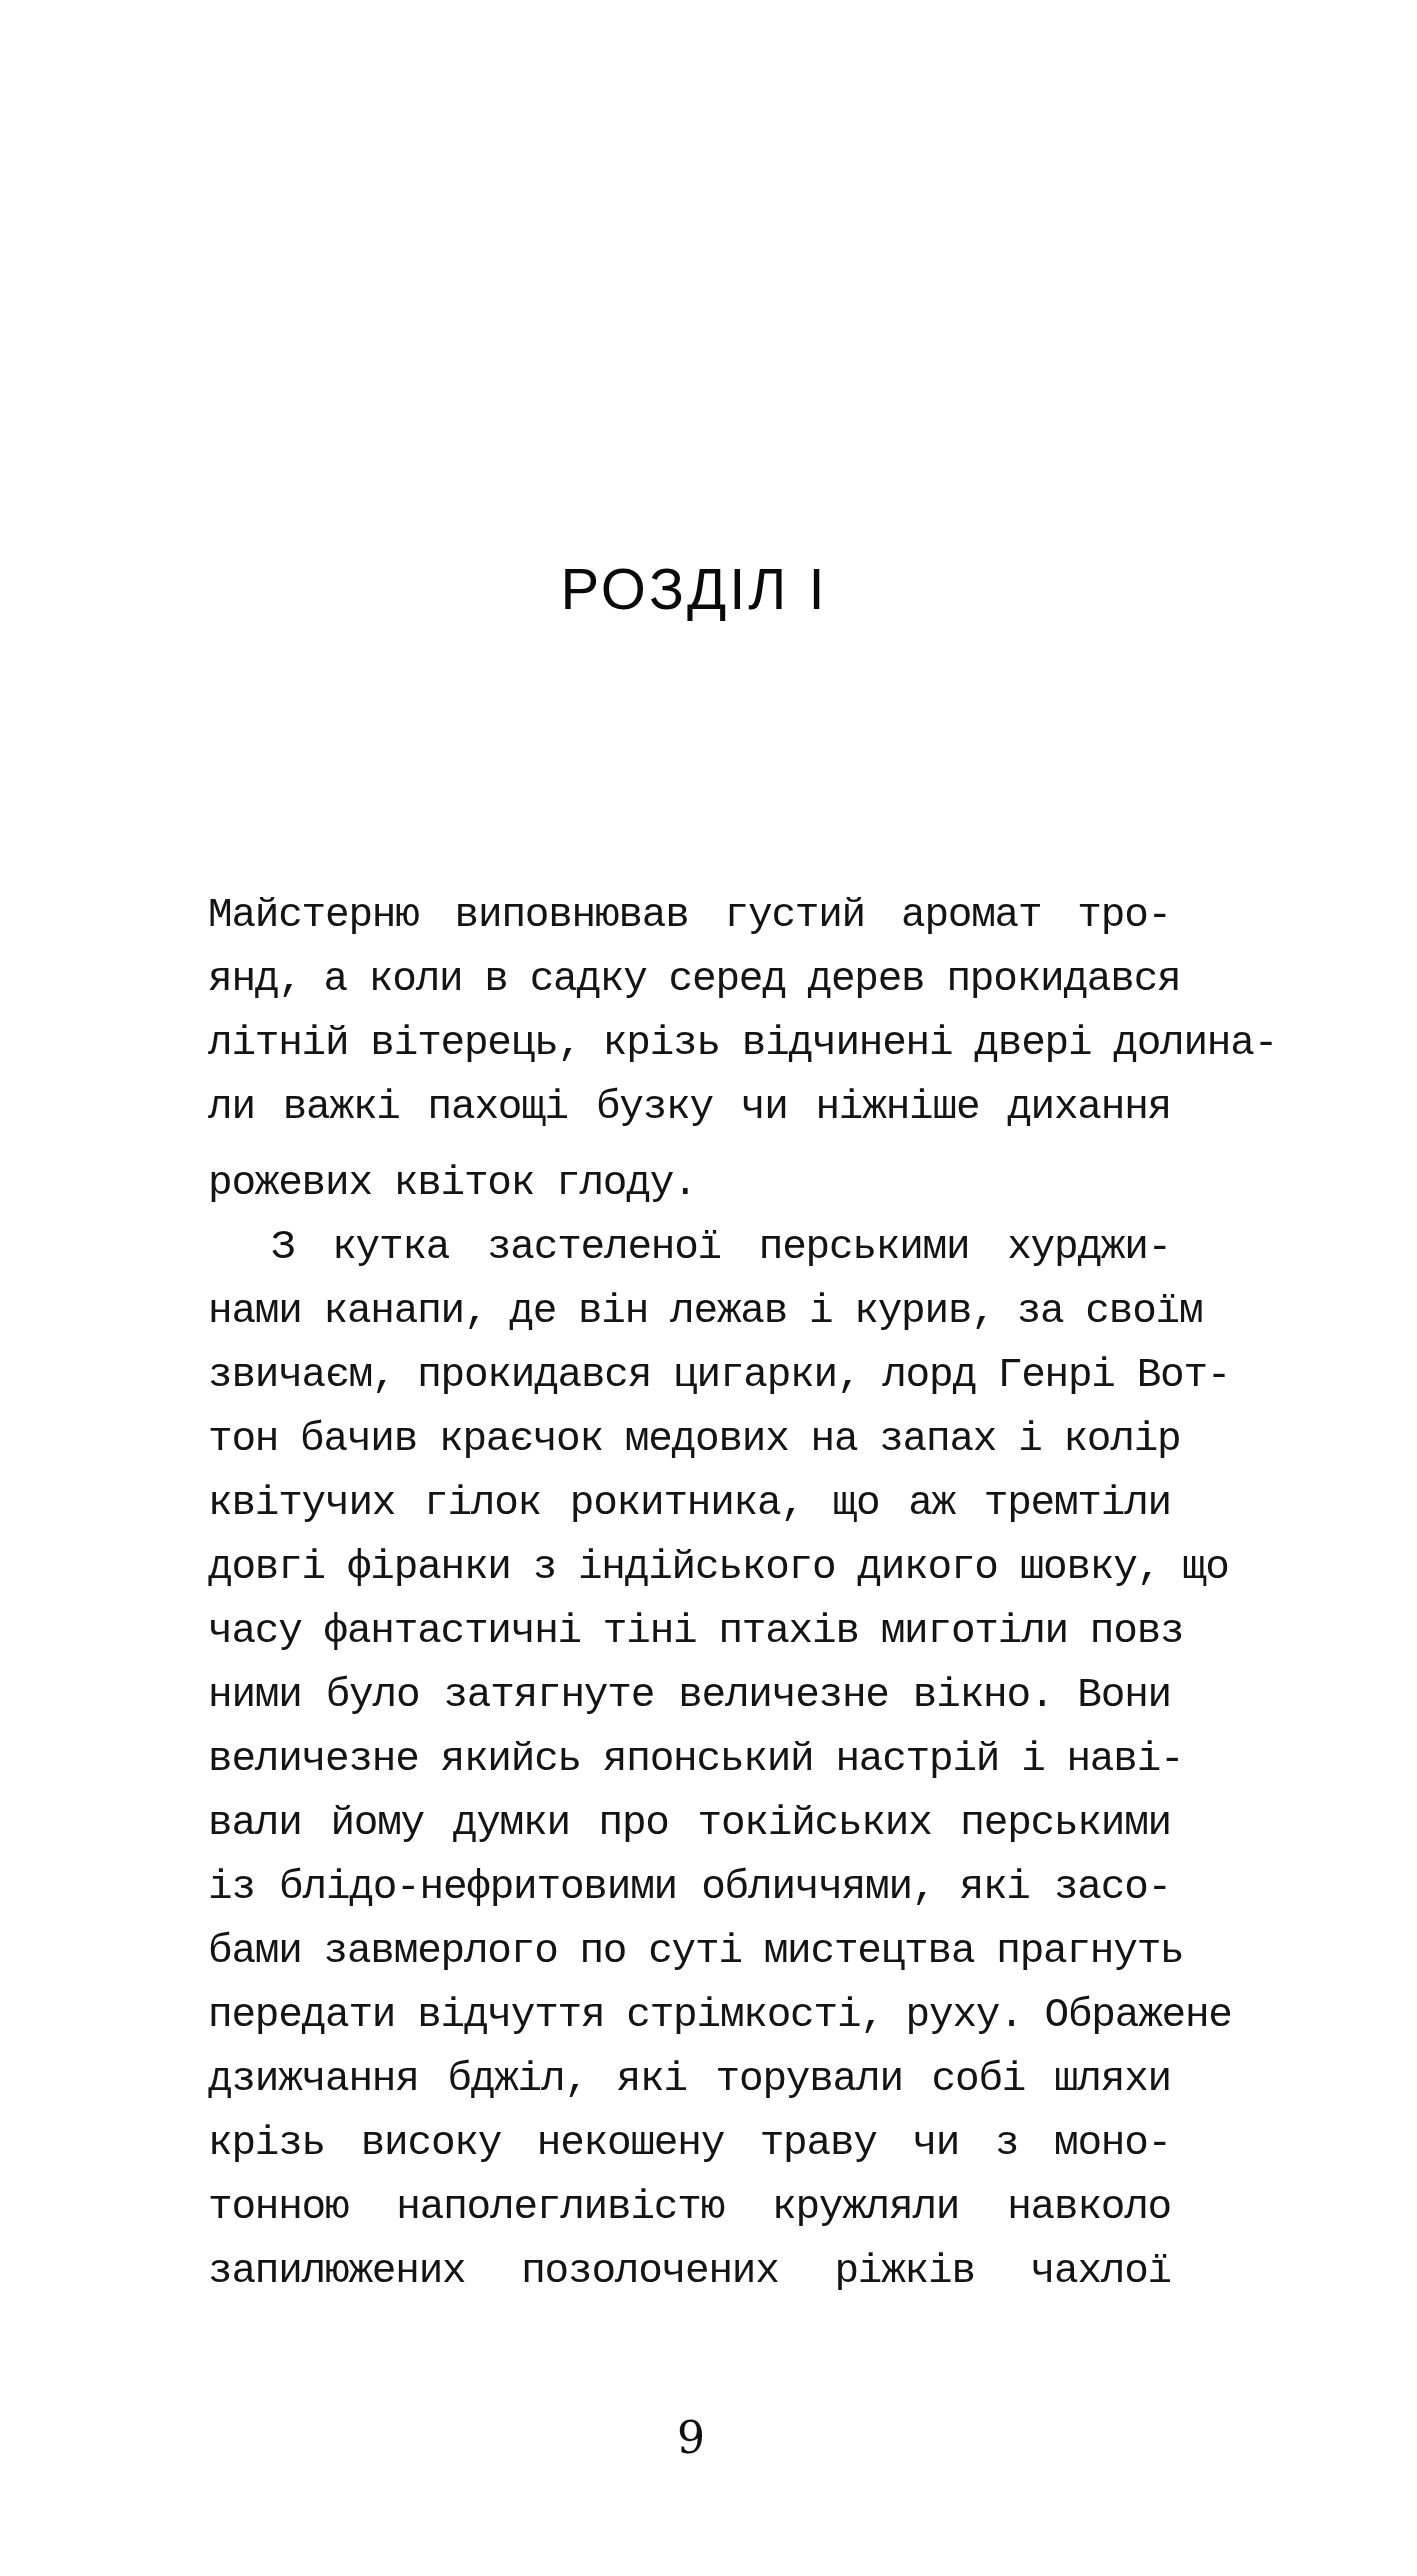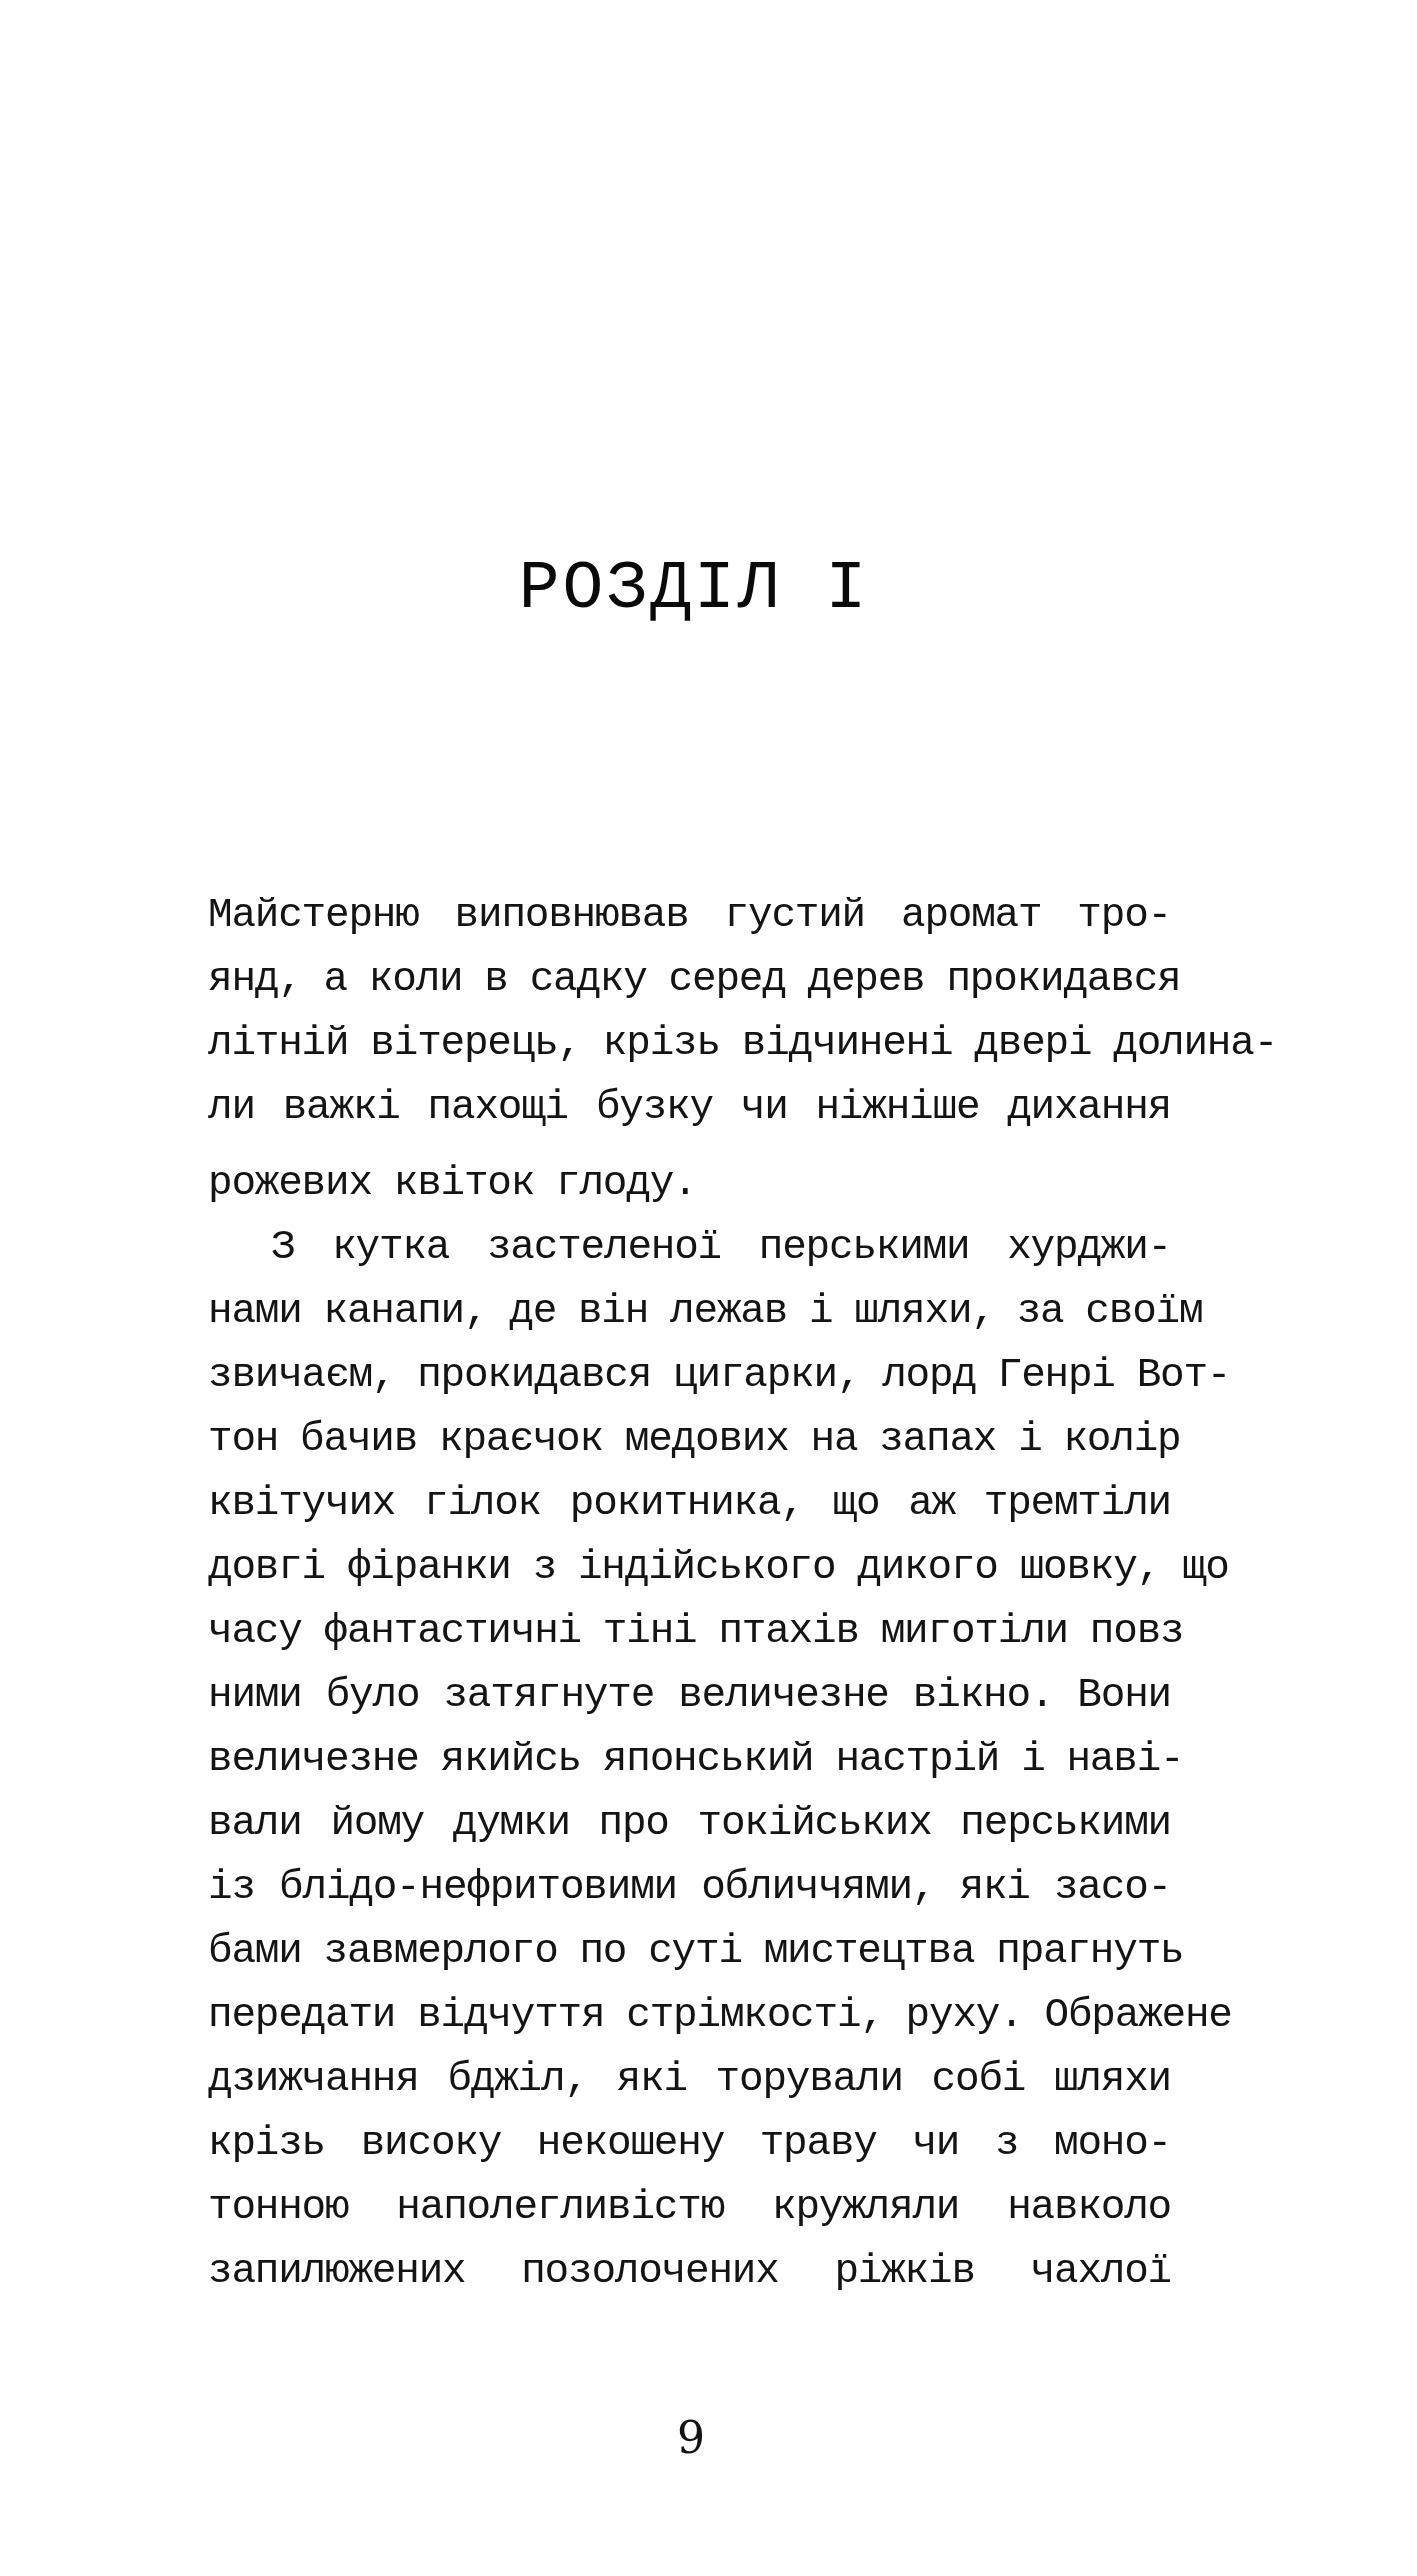--- a/index.html
+++ b/index.html
@@ -20,23 +20,23 @@
       width: 1417px;
       height: 2576px;
       background: #ffffff;
     }
     .chapter-title {
       position: absolute;
       left: 0;
       width: 1388px;
       top: 537px;
       text-align: center;
-      font-family: Liberation Mono, monospace;
+      font-family: Liberation Sans, sans-serif;
       font-weight: 400;
-      font-size: 68px;
+      font-size: 58px;
       line-height: 103px;
       letter-spacing: 3px;
       color: #0a0a0a;
       margin: 0;
     }
     .body-text {
       position: absolute;
       left: 208px;
       top: 883px;
       width: 963px;
@@ -80,21 +80,21 @@
 
   <h1 class="chapter-title">РОЗДІЛ І</h1>
 
   <div class="body-text">
     <span class="line">Майстерню виповнював густий аромат тро-</span>
     <span class="line">янд, а коли в садку серед дерев прокидався</span>
     <span class="line">літній вітерець, крізь відчинені двері долина-</span>
     <span class="line">ли важкі пахощі бузку чи ніжніше дихання</span>
     <span class="line last">рожевих квіток глоду.</span>
     <span class="line indent">З кутка застеленої перськими хурджи-</span>
-    <span class="line">нами канапи, де він лежав і шляхи, за своїм</span>
+    <span class="line">нами канапи, де він лежав і курив, за своїм</span>
     <span class="line">звичаєм, прокидався цигарки, лорд Генрі Вот-</span>
     <span class="line">тон бачив краєчок медових на запах і колір</span>
     <span class="line">квітучих гілок рокитника, що аж тремтіли</span>
     <span class="line">довгі фіранки з індійського дикого шовку, що</span>
     <span class="line">часу фантастичні тіні птахів миготіли повз</span>
     <span class="line">ними було затягнуте величезне вікно. Вони</span>
     <span class="line">величезне якийсь японський настрій і наві-</span>
     <span class="line">вали йому думки про токійських перськими</span>
     <span class="line">із блідо-нефритовими обличчями, які засо-</span>
     <span class="line">бами завмерлого по суті мистецтва прагнуть</span>

